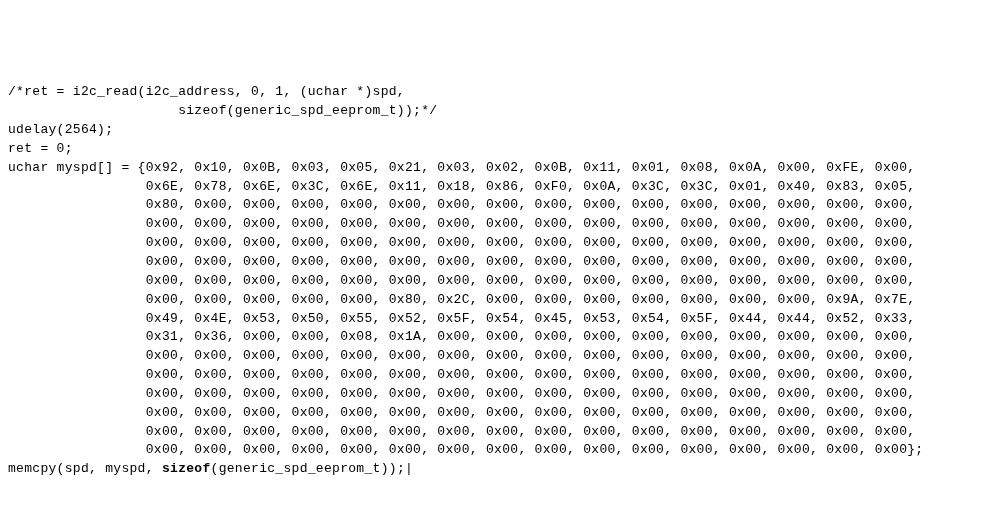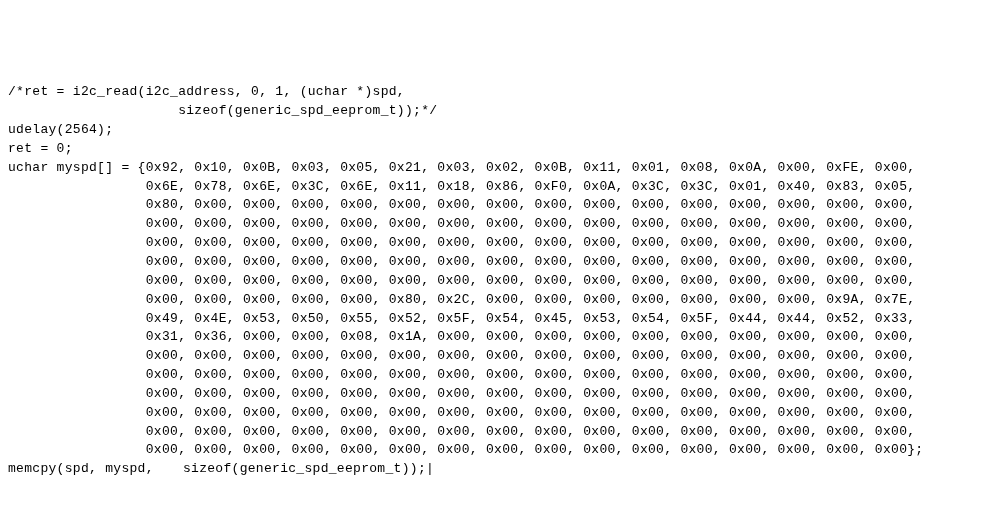--- a/index.html
+++ b/index.html
@@ -14,22 +14,21 @@
       color: #000;
       background: #fff;
       padding: 8px;
       white-space: pre;
       letter-spacing: 0.3px;
     }
     .code-line {
       display: block;
     }
     .bold {
-      font-weight: normal;
-      margin-left: 21px;
+      font-weight: bold;
     }
   </style>
 </head>
 <body>
 
 
 
 <div id="code-container"><span class="code-line">/*ret = i2c_read(i2c_address, 0, 1, (uchar *)spd,</span><span class="code-line">                     sizeof(generic_spd_eeprom_t));*/</span><span class="code-line">udelay(2564);</span><span class="code-line">ret = 0;</span><span class="code-line">uchar myspd[] = {0x92, 0x10, 0x0B, 0x03, 0x05, 0x21, 0x03, 0x02, 0x0B, 0x11, 0x01, 0x08, 0x0A, 0x00, 0xFE, 0x00,</span><span class="code-line">                 0x6E, 0x78, 0x6E, 0x3C, 0x6E, 0x11, 0x18, 0x86, 0xF0, 0x0A, 0x3C, 0x3C, 0x01, 0x40, 0x83, 0x05,</span><span class="code-line">                 0x80, 0x00, 0x00, 0x00, 0x00, 0x00, 0x00, 0x00, 0x00, 0x00, 0x00, 0x00, 0x00, 0x00, 0x00, 0x00,</span><span class="code-line">                 0x00, 0x00, 0x00, 0x00, 0x00, 0x00, 0x00, 0x00, 0x00, 0x00, 0x00, 0x00, 0x00, 0x00, 0x00, 0x00,</span><span class="code-line">                 0x00, 0x00, 0x00, 0x00, 0x00, 0x00, 0x00, 0x00, 0x00, 0x00, 0x00, 0x00, 0x00, 0x00, 0x00, 0x00,</span><span class="code-line">                 0x00, 0x00, 0x00, 0x00, 0x00, 0x00, 0x00, 0x00, 0x00, 0x00, 0x00, 0x00, 0x00, 0x00, 0x00, 0x00,</span><span class="code-line">                 0x00, 0x00, 0x00, 0x00, 0x00, 0x00, 0x00, 0x00, 0x00, 0x00, 0x00, 0x00, 0x00, 0x00, 0x00, 0x00,</span><span class="code-line">                 0x00, 0x00, 0x00, 0x00, 0x00, 0x80, 0x2C, 0x00, 0x00, 0x00, 0x00, 0x00, 0x00, 0x00, 0x9A, 0x7E,</span><span class="code-line">                 0x49, 0x4E, 0x53, 0x50, 0x55, 0x52, 0x5F, 0x54, 0x45, 0x53, 0x54, 0x5F, 0x44, 0x44, 0x52, 0x33,</span><span class="code-line">                 0x31, 0x36, 0x00, 0x00, 0x08, 0x1A, 0x00, 0x00, 0x00, 0x00, 0x00, 0x00, 0x00, 0x00, 0x00, 0x00,</span><span class="code-line">                 0x00, 0x00, 0x00, 0x00, 0x00, 0x00, 0x00, 0x00, 0x00, 0x00, 0x00, 0x00, 0x00, 0x00, 0x00, 0x00,</span><span class="code-line">                 0x00, 0x00, 0x00, 0x00, 0x00, 0x00, 0x00, 0x00, 0x00, 0x00, 0x00, 0x00, 0x00, 0x00, 0x00, 0x00,</span><span class="code-line">                 0x00, 0x00, 0x00, 0x00, 0x00, 0x00, 0x00, 0x00, 0x00, 0x00, 0x00, 0x00, 0x00, 0x00, 0x00, 0x00,</span><span class="code-line">                 0x00, 0x00, 0x00, 0x00, 0x00, 0x00, 0x00, 0x00, 0x00, 0x00, 0x00, 0x00, 0x00, 0x00, 0x00, 0x00,</span><span class="code-line">                 0x00, 0x00, 0x00, 0x00, 0x00, 0x00, 0x00, 0x00, 0x00, 0x00, 0x00, 0x00, 0x00, 0x00, 0x00, 0x00,</span><span class="code-line">                 0x00, 0x00, 0x00, 0x00, 0x00, 0x00, 0x00, 0x00, 0x00, 0x00, 0x00, 0x00, 0x00, 0x00, 0x00, 0x00};</span><span class="code-line"><span>memcpy(spd, myspd, </span><span class="bold">sizeof</span><span>(generic_spd_eeprom_t));|</span></span></div>
 
 

